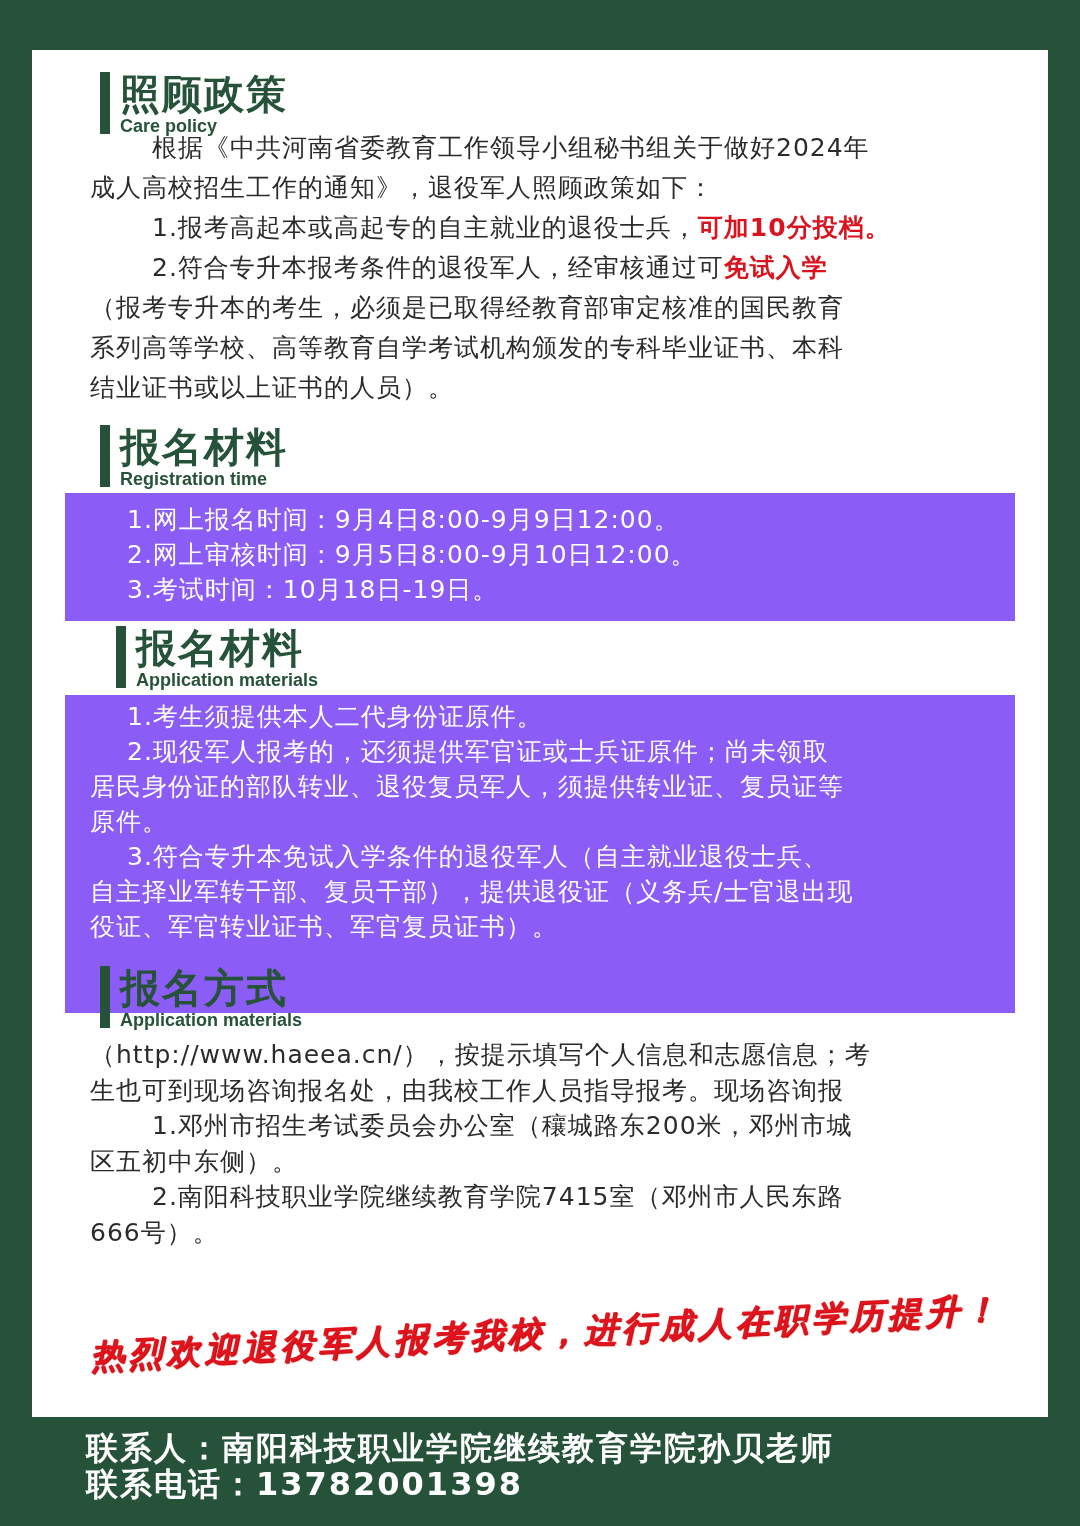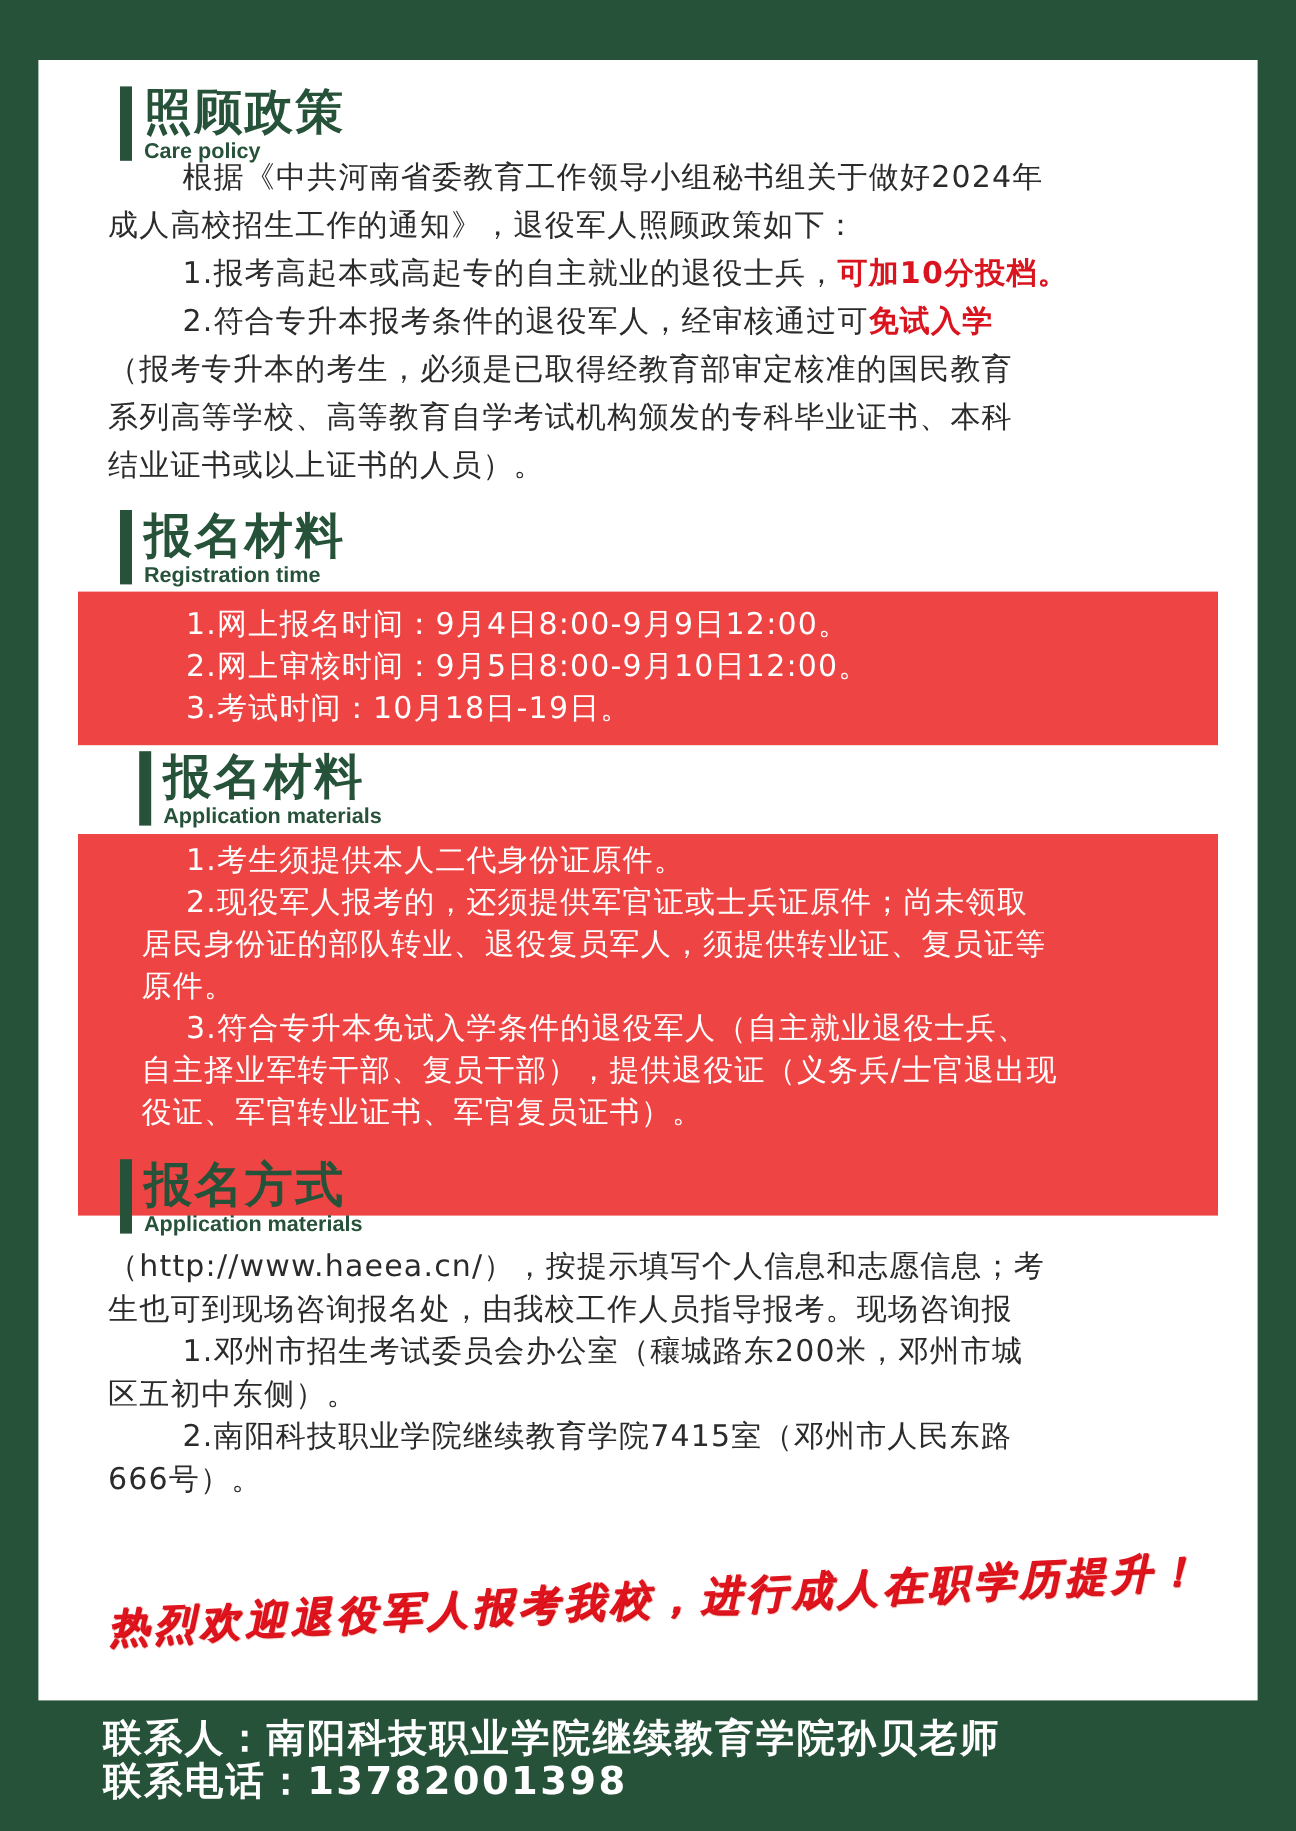--- a/index.html
+++ b/index.html
@@ -29,21 +29,21 @@
   }
   .para {
     position: absolute; left: 90px; width: 900px;
     font-size: 25px; line-height: 40px; color: #2b2b2b;
     letter-spacing: 1px; margin: 0;
   }
   .para .indent { padding-left: 62px; }
   .red { color: #d9141f; font-weight: bold; margin-top: 39px; }
   .band {
     position: absolute; left: 65px; width: 950px;
-    background: #ef4444; color: #ffffff; padding-left: 28px;
+    background: #8b5cf6; color: #ffffff;
   }
   .band .line {
     font-size: 25px; line-height: 35px; letter-spacing: 1px;
     padding-left: 25px; padding-right: 25px;
   }
   .band .indent { padding-left: 62px; }
   .slogan {
     position: absolute; left: 90px; top: 1312px; width: 920px; height: 90px;
     font-family: "DejaVu Serif", serif; font-style: italic; font-weight: bold;
     color: #e0141e; font-size: 34px; letter-spacing: 4px;

